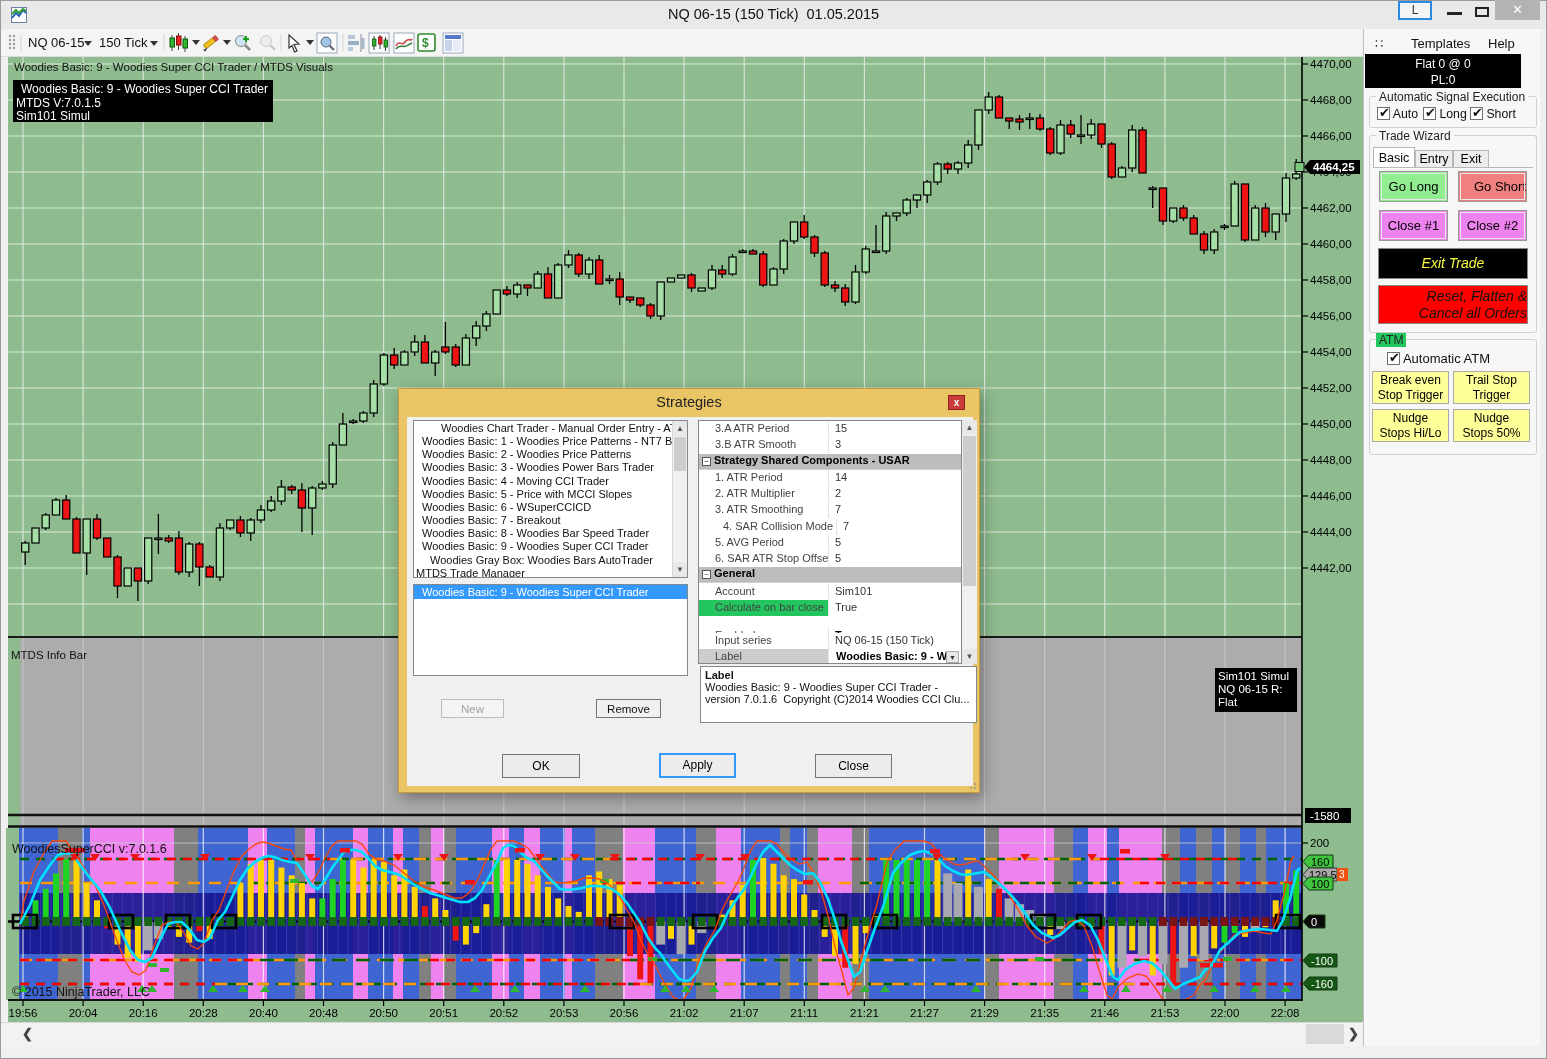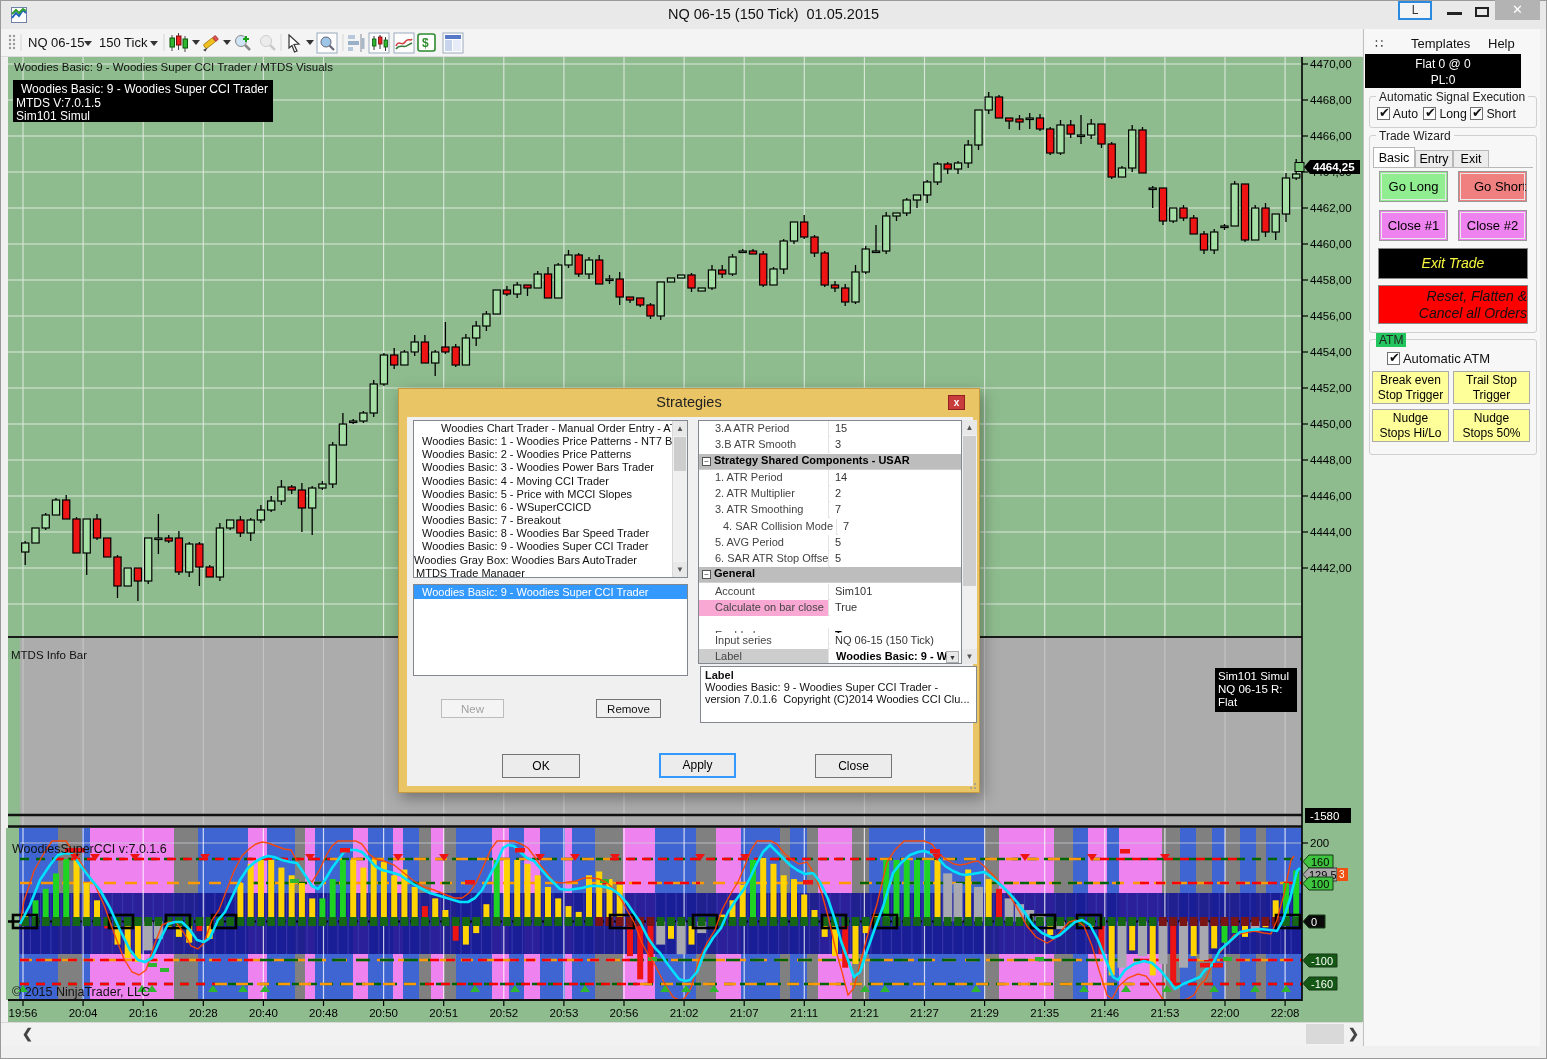--- a/index.html
+++ b/index.html
@@ -1127,21 +1127,21 @@
       <div style="padding-left:27px">Woodies Chart Trader - Manual Order Entry - ATM</div>
       <div style="padding-left:8px">Woodies Basic: 1 - Woodies Price Patterns - NT7 Ba</div>
       <div style="padding-left:8px">Woodies Basic: 2 - Woodies Price Patterns</div>
       <div style="padding-left:8px">Woodies Basic: 3 - Woodies Power Bars Trader</div>
       <div style="padding-left:8px">Woodies Basic: 4 - Moving CCI Trader</div>
       <div style="padding-left:8px">Woodies Basic: 5 - Price with MCCI Slopes</div>
       <div style="padding-left:8px">Woodies Basic: 6 - WSuperCCICD</div>
       <div style="padding-left:8px">Woodies Basic: 7 - Breakout</div>
       <div style="padding-left:8px">Woodies Basic: 8 - Woodies Bar Speed Trader</div>
       <div style="padding-left:8px">Woodies Basic: 9 - Woodies Super CCI Trader</div>
-      <div style="padding-left:0">Woodies Gray Box: Woodies Bars AutoTrader</div>
+      <div style="padding-left:16px">Woodies Gray Box: Woodies Bars AutoTrader</div>
       <div style="padding-left:2px">MTDS Trade Manager</div>
     </div>
     <div class="abs" style="left:265px;top:4px;width:15px;height:156px;background:#f0f0f0;border-left:1px solid #d8d8d8">
       <div style="height:15px;background:#e8e8e8;text-align:center;font-size:8px;color:#555;line-height:15px">▲</div>
       <div style="height:34px;background:#cdcdcd;margin:1px"></div>
       <div style="position:absolute;bottom:0;width:100%;height:15px;background:#e8e8e8;text-align:center;font-size:8px;color:#555;line-height:15px">▼</div>
     </div>
     <div class="abs" style="left:6px;top:167px;width:275px;height:92px;background:#fff;border:1px solid #828790;font-size:11px;color:#111">
       <div style="background:#3399ff;color:#fff;padding:1px 0 1px 8px;height:14px">Woodies Basic: 9 - Woodies Super CCI Trader</div>
     </div>
@@ -1182,21 +1182,21 @@
           <div style="position:absolute;left:0;top:130.16px;width:262px;height:16px;border-bottom:1px solid #e4e4e4">
 <div style="position:absolute;left:0;top:0;width:130px;height:16px;background:#fff;border-right:1px solid #e4e4e4;padding:1px 0 0 16px;color:#444;overflow:hidden;white-space:nowrap">6. SAR ATR Stop Offse</div>
 <div style="position:absolute;left:131px;top:0;width:131px;height:16px;background:#fff;padding:1px 0 0 5px;color:#333;overflow:hidden;white-space:nowrap">5</div>
 </div>
           <div style="position:absolute;left:0;top:146.43px;width:262px;height:16px;background:#bdbdbd;border-bottom:1px solid #d0d0d0"><span style="display:inline-block;width:9px;height:9px;border:1px solid #555;background:#fff;font-size:8px;line-height:7px;text-align:center;margin:3px 3px 0 3px;color:#333">−</span><b style="color:#000">General</b></div>
           <div style="position:absolute;left:0;top:162.70000000000002px;width:262px;height:16px;border-bottom:1px solid #e4e4e4">
 <div style="position:absolute;left:0;top:0;width:130px;height:16px;background:#fff;border-right:1px solid #e4e4e4;padding:1px 0 0 16px;color:#444;overflow:hidden;white-space:nowrap">Account</div>
 <div style="position:absolute;left:131px;top:0;width:131px;height:16px;background:#fff;padding:1px 0 0 5px;color:#333;overflow:hidden;white-space:nowrap">Sim101</div>
 </div>
           <div style="position:absolute;left:0;top:178.97000000000003px;width:262px;height:16px;border-bottom:1px solid #e4e4e4">
-<div style="position:absolute;left:0;top:0;width:130px;height:16px;background:#f9a8d4;border-right:1px solid #e4e4e4;padding:1px 0 0 16px;color:#444;overflow:hidden;white-space:nowrap">Calculate on bar close</div>
+<div style="position:absolute;left:0;top:0;width:130px;height:16px;background:#22c55e;border-right:1px solid #e4e4e4;padding:1px 0 0 16px;color:#444;overflow:hidden;white-space:nowrap">Calculate on bar close</div>
 <div style="position:absolute;left:131px;top:0;width:131px;height:16px;background:#fff;padding:1px 0 0 5px;color:#333;overflow:hidden;white-space:nowrap">True</div>
 </div>
           <div style="position:absolute;left:0;top:207px;width:262px;height:16px;border-bottom:1px solid #e4e4e4">
 <div style="position:absolute;left:0;top:0;width:130px;height:16px;background:#fff;border-right:1px solid #e4e4e4;padding:1px 0 0 16px;color:#444;overflow:hidden;white-space:nowrap">Enabled</div>
 <div style="position:absolute;left:131px;top:0;width:131px;height:16px;background:#fff;padding:1px 0 0 5px;font-weight:bold;color:#000;overflow:hidden;white-space:nowrap">True</div>
 </div>
           <div style="position:absolute;left:0;top:211.51000000000005px;width:262px;height:16px;border-bottom:1px solid #e4e4e4">
 <div style="position:absolute;left:0;top:0;width:130px;height:16px;background:#fff;border-right:1px solid #e4e4e4;padding:1px 0 0 16px;color:#444;overflow:hidden;white-space:nowrap">Input series</div>
 <div style="position:absolute;left:131px;top:0;width:131px;height:16px;background:#fff;padding:1px 0 0 5px;color:#333;overflow:hidden;white-space:nowrap">NQ 06-15 (150 Tick)</div>
 </div>

